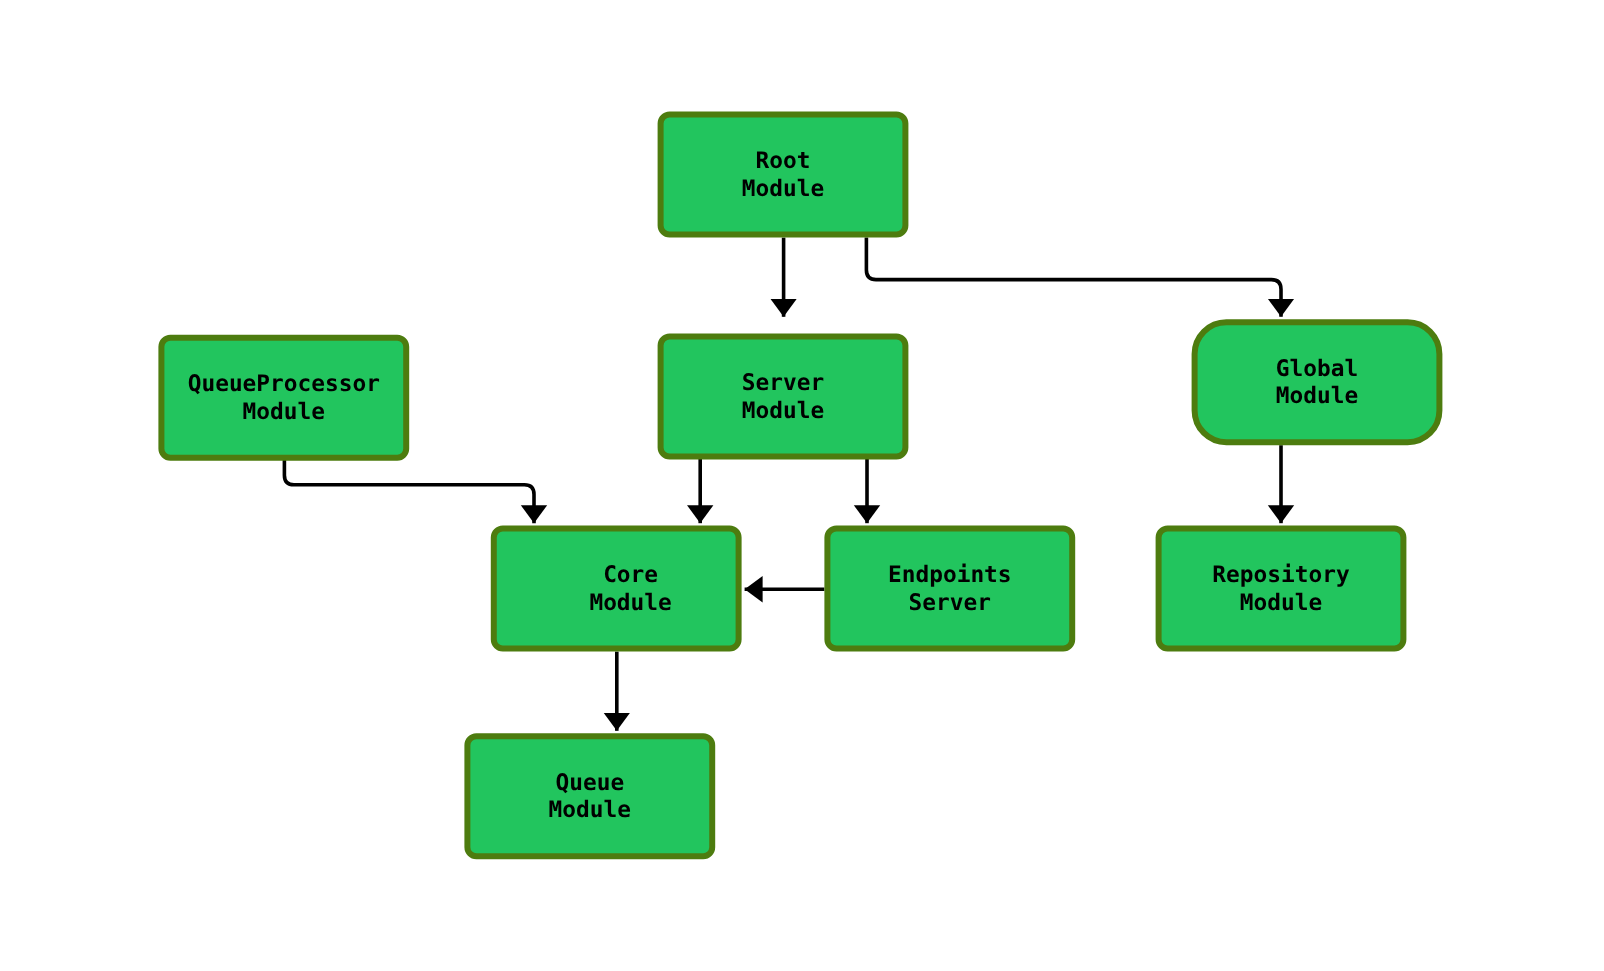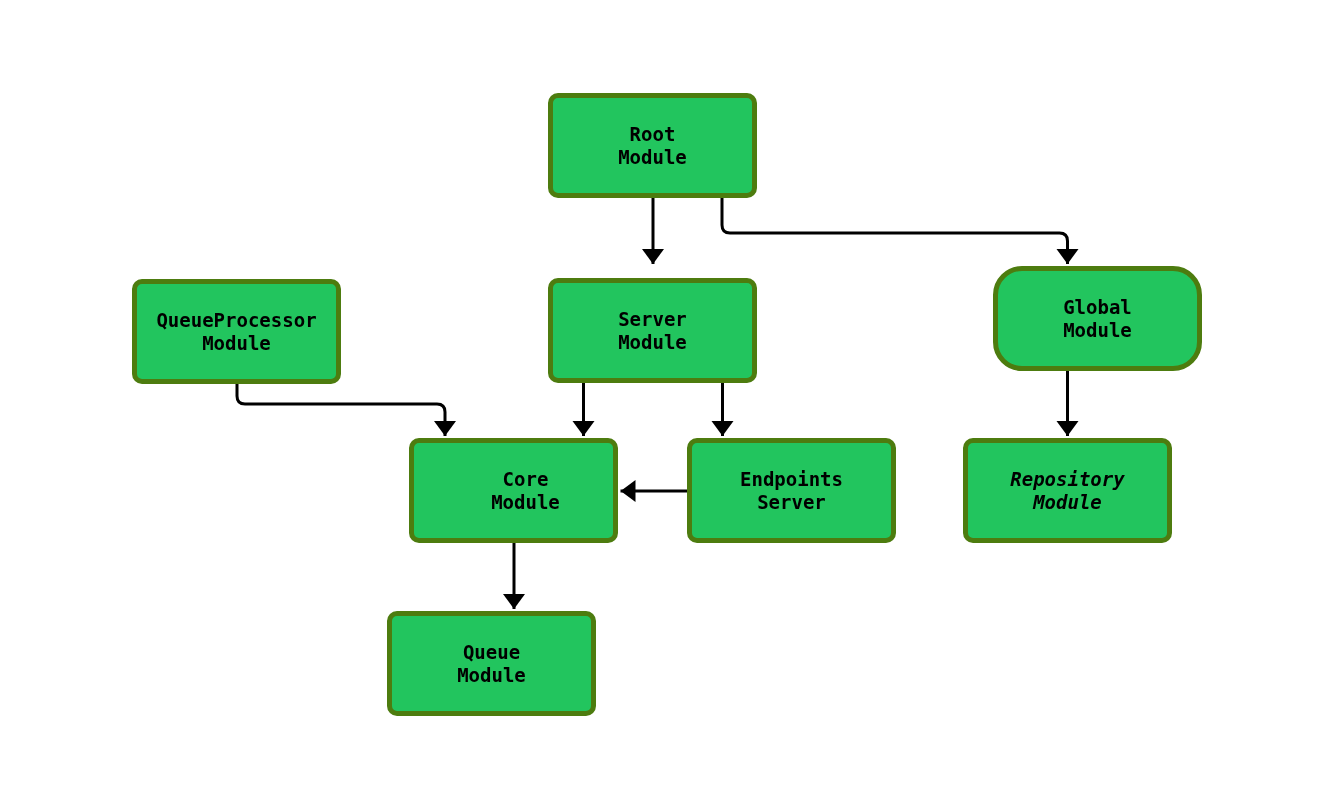--- a/index.html
+++ b/index.html
@@ -47,21 +47,21 @@
     font-size: 19px;
     line-height: 23px;
     white-space: pre-line;
   }
   #node-root            { left: 548px; top: 93px;  }
   #node-queue-processor { left: 132px; top: 279px; }
   #node-server          { left: 548px; top: 266px; margin-top: 12px; }
   #node-global          { left: 993px; top: 266px; border-radius: 29px; }
   #node-core            { left: 409px; top: 438px; padding-left: 24px; }
   #node-endpoints       { left: 687px; top: 438px; }
-  #node-repository      { left: 963px; top: 438px; font-style: italic; }
+  #node-repository      { left: 963px; top: 438px; }
   #node-queue           { left: 387px; top: 611px; }
 </style>
 </head>
 <body>
 
 <div class="canvas">
 
   <svg class="edge-layer" width="1337" height="809" viewBox="0 0 1337 809" xmlns="http://www.w3.org/2000/svg">
     <defs>
       <marker id="arrow" viewBox="0 0 15 24" refX="15" refY="12" markerWidth="15" markerHeight="24" markerUnits="userSpaceOnUse" orient="auto">

